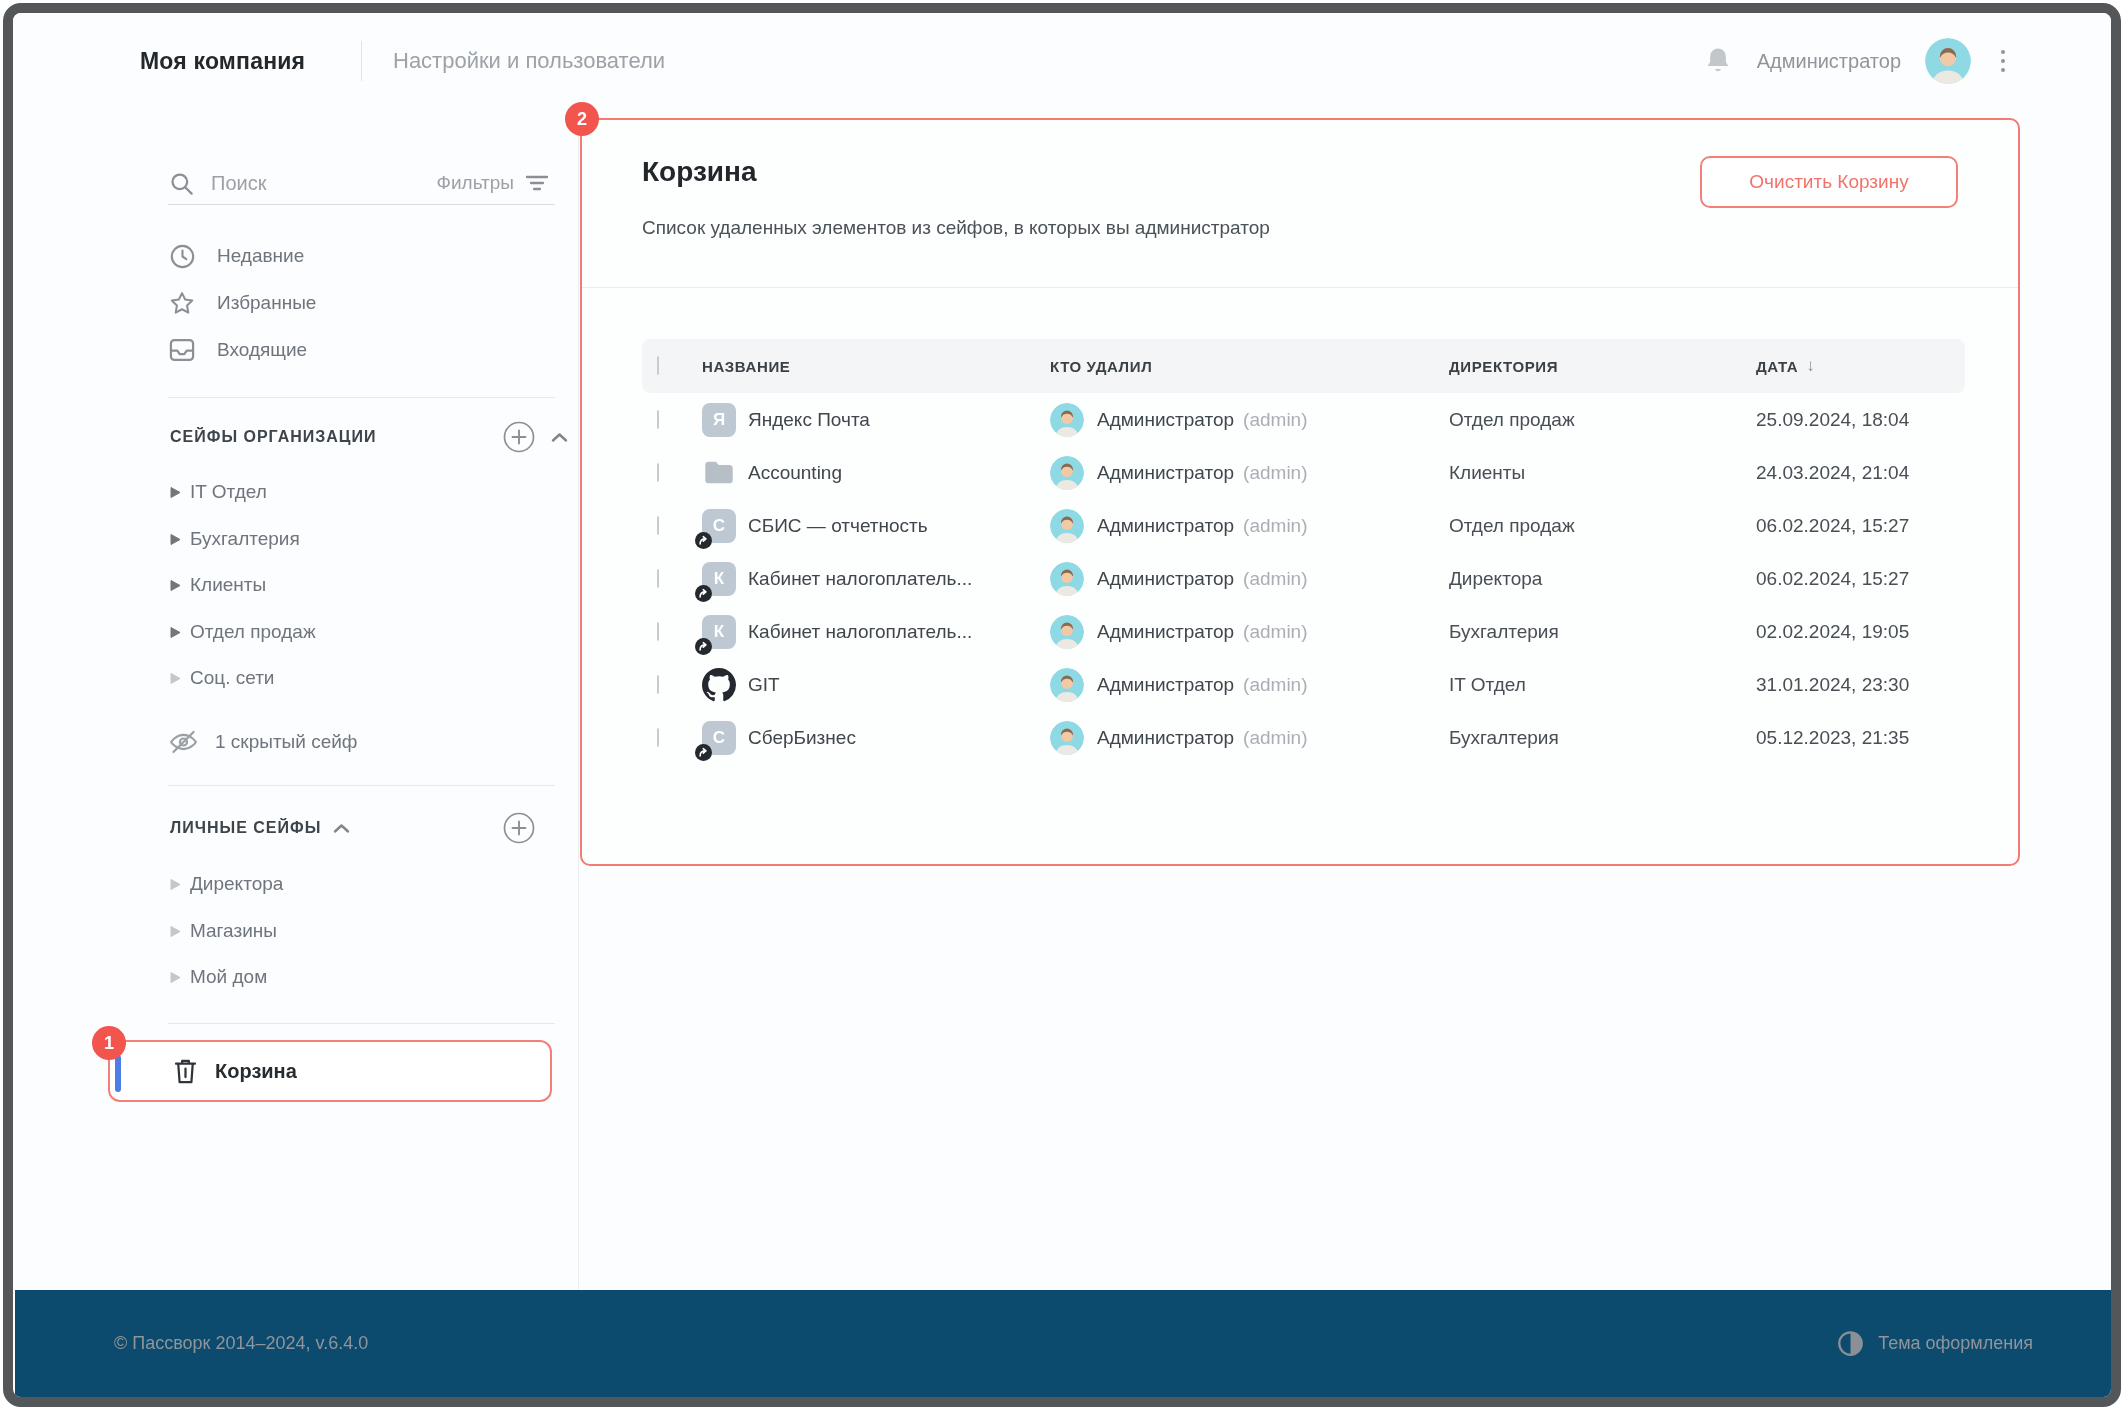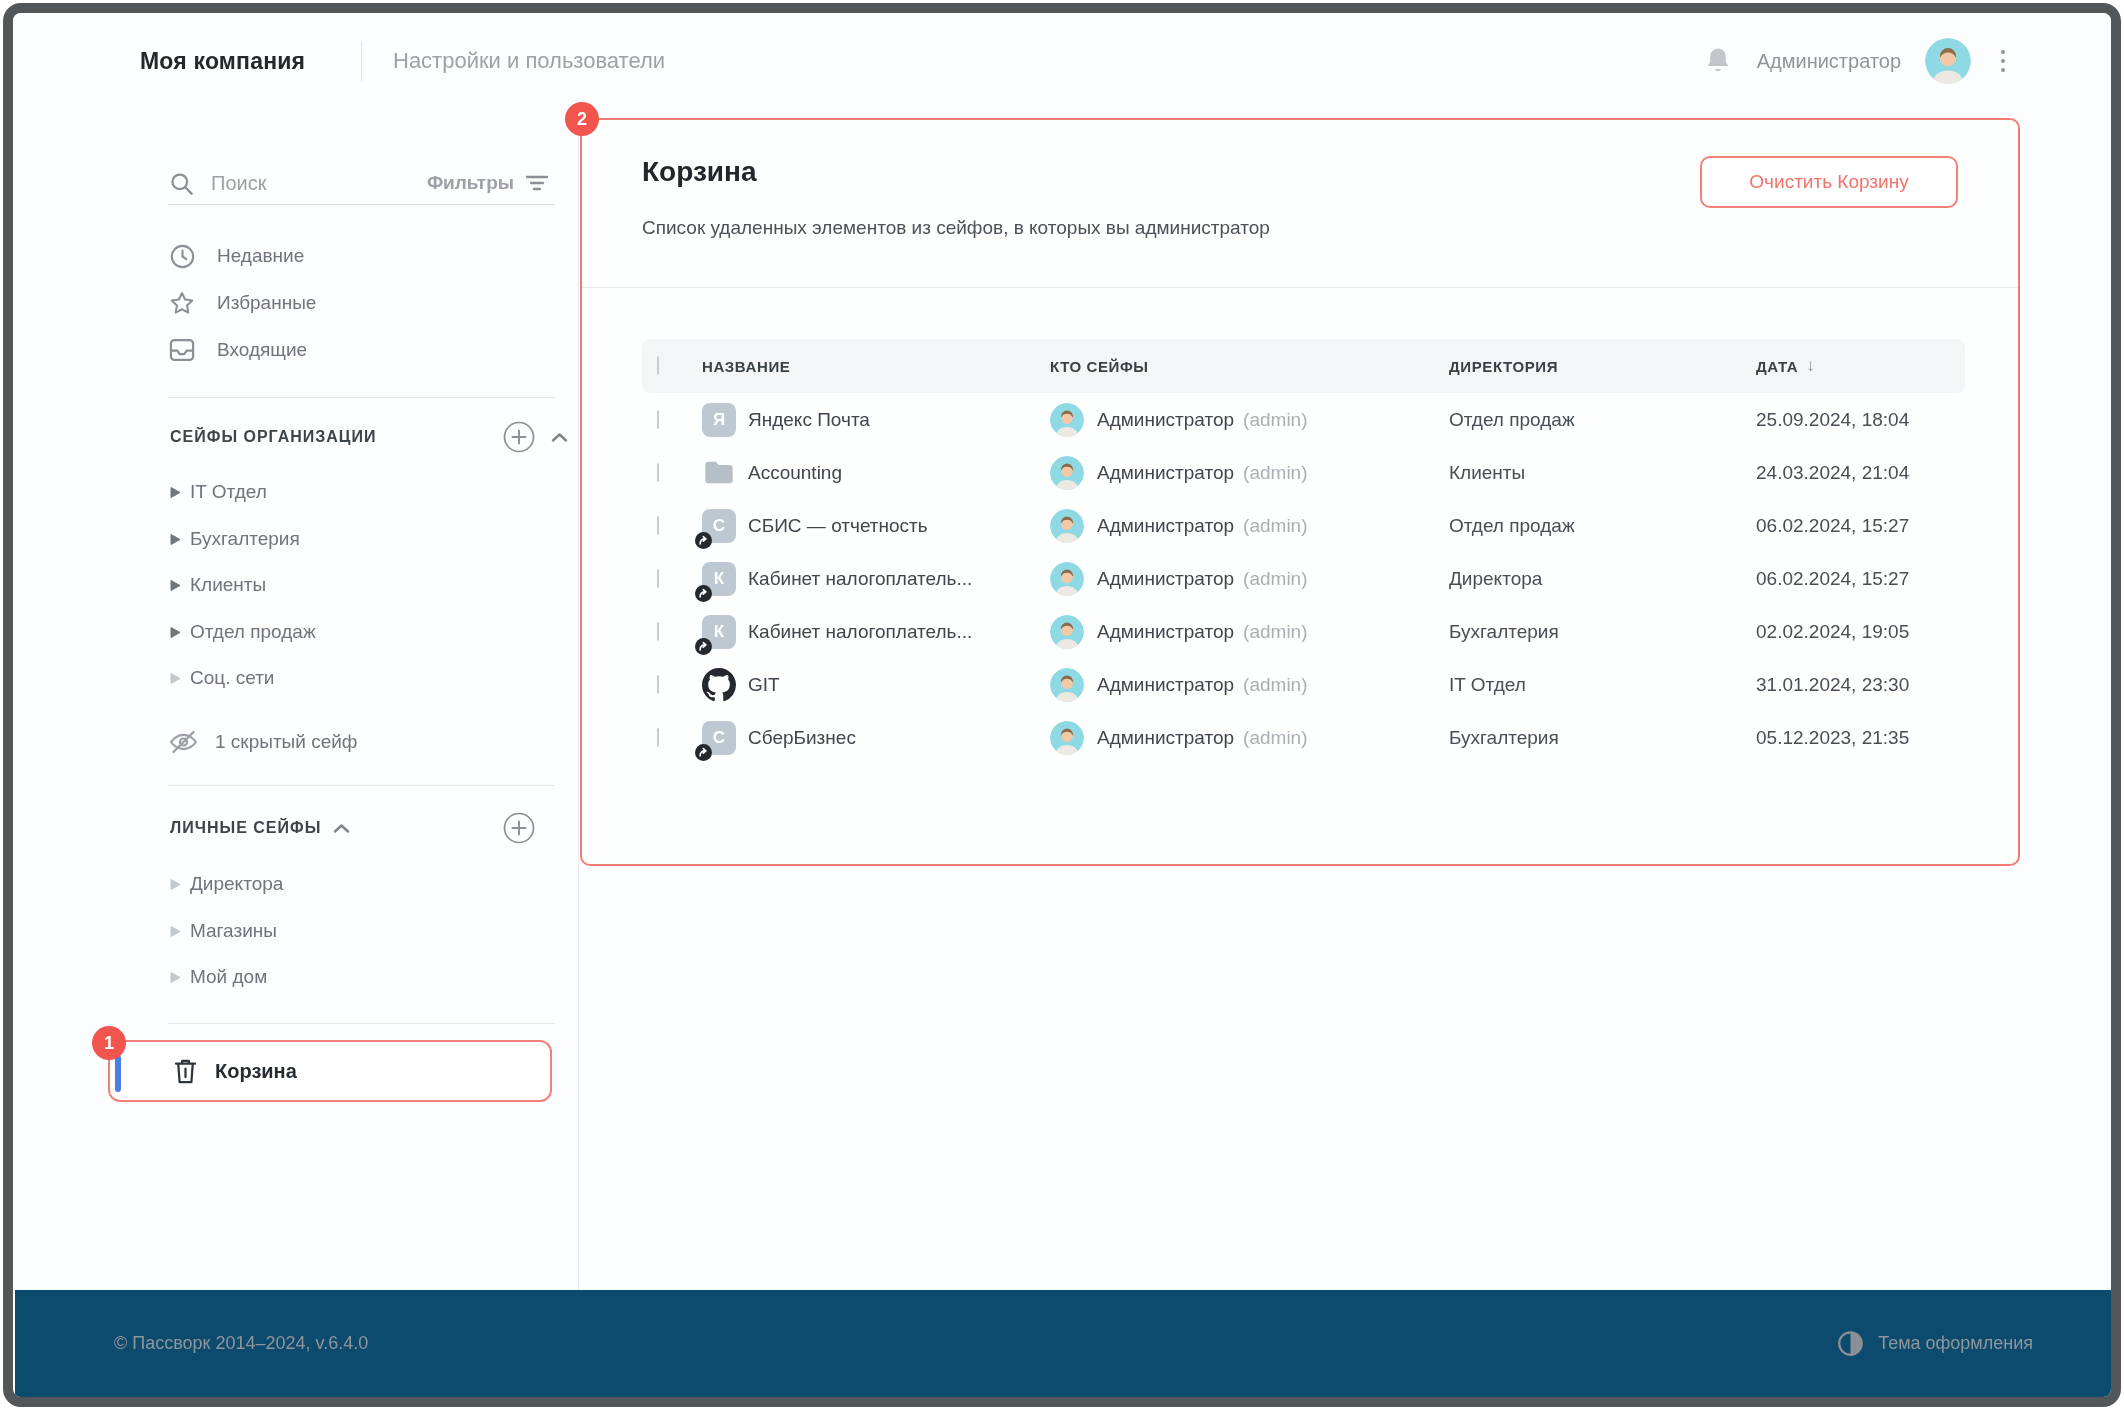--- a/index.html
+++ b/index.html
@@ -21,21 +21,21 @@
   .avatar-wrap{width:46px;height:46px;border-radius:50%;overflow:hidden;display:inline-block;line-height:0;}
   .dots{display:flex;flex-direction:column;gap:5px;padding:4px 6px;cursor:pointer;}
   .dots i{width:4px;height:4px;border-radius:50%;background:#8F969C;display:block;}
 
   
   .sidebar{position:absolute;left:97px;top:96px;width:458px;height:1180px;}
   .srow{position:absolute;left:0;right:0;height:36px;display:flex;align-items:center;}
   .search-input{border:none;outline:none;background:transparent;font-size:20px;color:#3F464C;
                 width:200px;font-family:"Liberation Sans",sans-serif;}
   .search-input::placeholder{color:#9BA1A7;}
-  .filters{margin-left:auto;display:flex;align-items:center;gap:10px;color:#9BA1A7;font-size:19px;cursor:pointer;font-weight:bold;}
+  .filters{margin-left:auto;display:flex;align-items:center;gap:10px;color:#9BA1A7;font-size:19px;cursor:pointer;}
   .sline{position:absolute;left:58px;right:13px;height:1px;background:#DADDE1;}
   .sdivider{position:absolute;left:58px;right:13px;height:1px;background:#E6E9EB;}
   .quick-label{font-size:19px;color:#6E757C;margin-left:21px;}
   .sec-head{font-size:16px;font-weight:bold;color:#3D444A;letter-spacing:1px;}
   .tree-label{font-size:19px;color:#6E757C;margin-left:9px;}
   .plus-btn{position:absolute;left:393px;width:32px;height:32px;cursor:pointer;}
   .hidden-label{font-size:19px;color:#6E757C;margin-left:16px;}
   .trash-box{position:absolute;left:-2px;top:931px;width:440px;height:58px;background:#fff;
              border:2.5px solid #F28078;border-radius:12px;display:flex;align-items:center;}
   .trash-blue{position:absolute;left:5px;top:13px;width:6px;height:37px;border-radius:3px;background:#4D7EE8;}
@@ -299,21 +299,21 @@
     <div class="ann-badge" style="left:-17px;top:-18px;">2</div>
     <div class="panel-title">Корзина</div>
     <button class="clear-btn">Очистить Корзину</button>
     <div class="panel-sub">Список удаленных элементов из сейфов, в которых вы администратор</div>
     <div class="panel-divider"></div>
 
     <div class="table">
       <div class="thead">
         <div><span class="checkbox"></span></div>
         <div class="th">НАЗВАНИЕ</div>
-        <div class="th">КТО СЕЙФЫ</div>
+        <div class="th">КТО УДАЛИЛ</div>
         <div class="th">ДИРЕКТОРИЯ</div>
         <div class="th">
           <span>ДАТА</span>
           <span class="sort-arrow">↓</span>
         </div>
       </div>
       <div id="table-rows">
           <div class="trow">
             <div><span class="checkbox"></span></div>
      <div>

